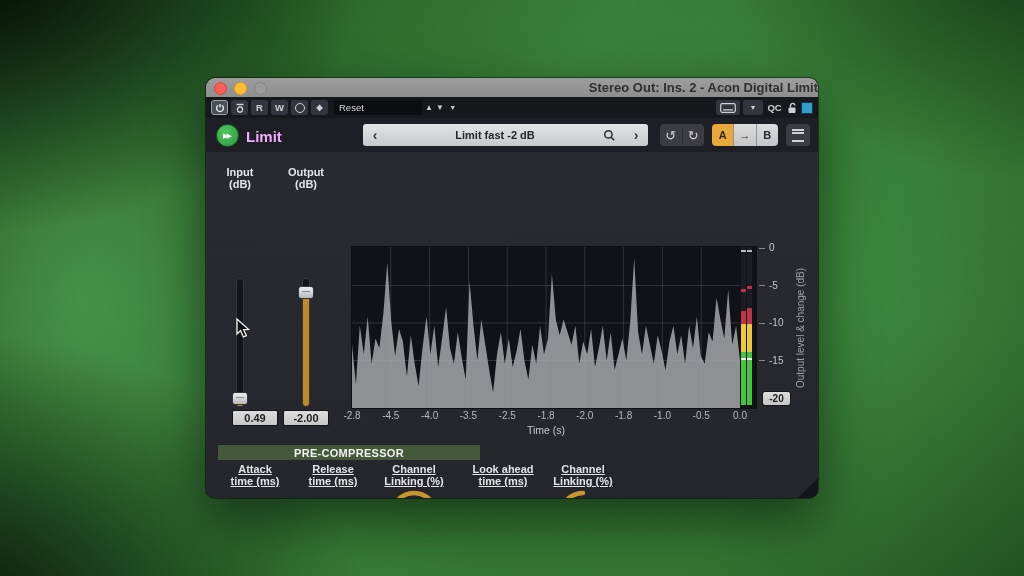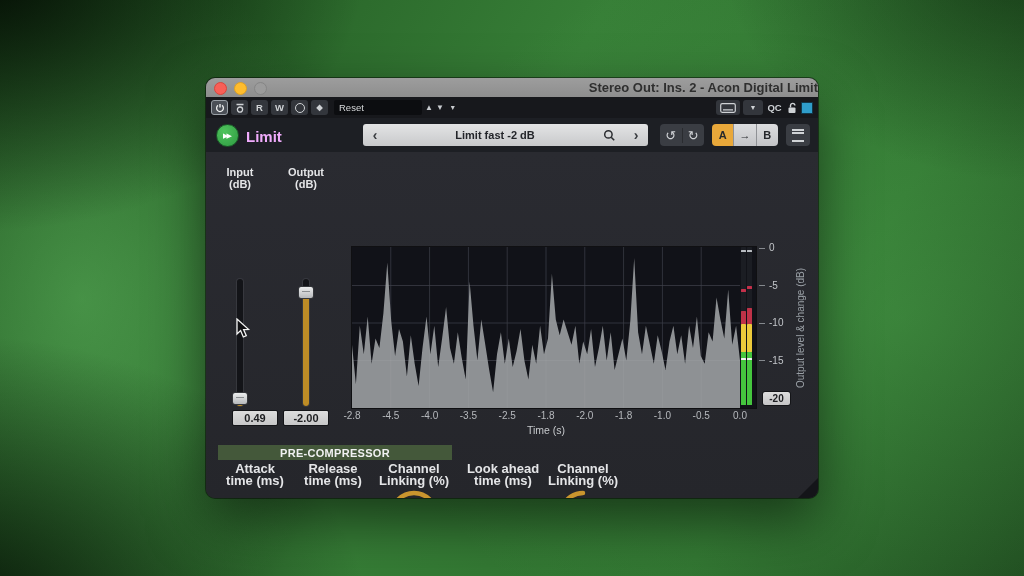--- a/index.html
+++ b/index.html
@@ -90,21 +90,21 @@
   .boxed-tick{position:absolute;left:556px;top:239px;width:29px;height:15px;border-radius:3px;
     background:linear-gradient(#dddddd,#c5c5c6);border:1px solid #141518;color:#202124;
     font-size:10px;font-weight:bold;display:flex;align-items:center;justify-content:center;box-sizing:border-box;}
   .vlabel{position:absolute;left:589px;top:96px;height:160px;writing-mode:vertical-rl;
     transform:rotate(180deg);font-size:10px;color:#9aa0a6;text-align:center;}
   
   .secbar{position:absolute;top:293px;height:15px;display:flex;align-items:center;justify-content:center;
     font-size:11px;font-weight:bold;color:#f0f1f2;letter-spacing:.3px;}
   
   .knob{position:absolute;top:311px;width:76px;text-align:center;}
-  .k-label{font-size:13px;font-weight:bold;color:#e4e5e7;white-space:pre-line;line-height:12px;height:25px;}
+  .k-label{font-size:11px;font-weight:bold;color:#e4e5e7;white-space:pre-line;line-height:12px;height:25px;text-decoration:underline;}
   .knob-svg{width:52px;height:52px;display:block;margin:1px auto 0;}
   .grip{position:absolute;right:0;bottom:0;width:0;height:0;
     border-left:20px solid transparent;border-bottom:20px solid #141519;}
   .cursor{position:absolute;left:236px;top:318px;z-index:50;}
 </style>
 </head>
 <body>
 
 <div class="window">
 
@@ -264,21 +264,21 @@
         <div class="ldash" style="top: 38px;"></div>
         <span class="llab" style="top: 32.5px;">-5</span>
         <div class="ldash" style="top: 75.5px;"></div>
         <span class="llab" style="top: 70px;">-10</span>
         <div class="ldash" style="top: 113px;"></div>
         <span class="llab" style="top: 107.5px;">-15</span>
       </div>
     <div class="boxed-tick">-20</div>
     <div class="vlabel">Output level &amp; change (dB)</div>
 
-    <div class="secbar" style="left: 12px; width: 234px; background: rgb(68, 88, 58);">PRE-COMPRESSOR</div>
+    <div class="secbar" style="left: 12px; width: 262px; background: rgb(68, 88, 58);">PRE-COMPRESSOR</div>
 
     <div class="knob" style="left:11px">
       <div class="k-label">Attack
 time (ms)</div>
       <svg class="knob-svg" viewBox="0 0 52 52">
           <defs>
             <radialGradient id="kg0" cx="38%" cy="28%" r="80%">
       <stop offset="0%" stop-color="#f5f5f6"></stop>
               <stop offset="70%" stop-color="#d2d3d6"></stop>
       <stop offset="100%" stop-color="#a9abb0"></stop>

